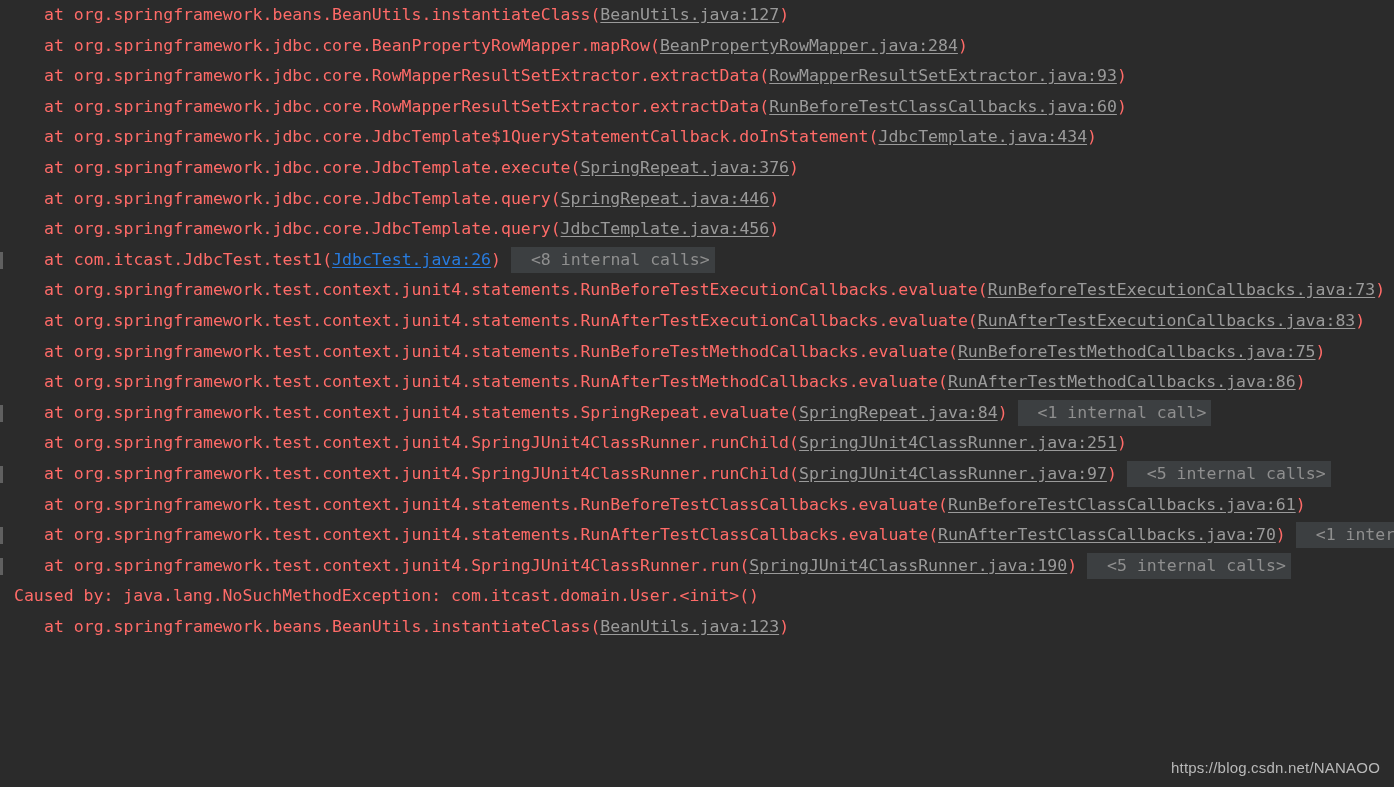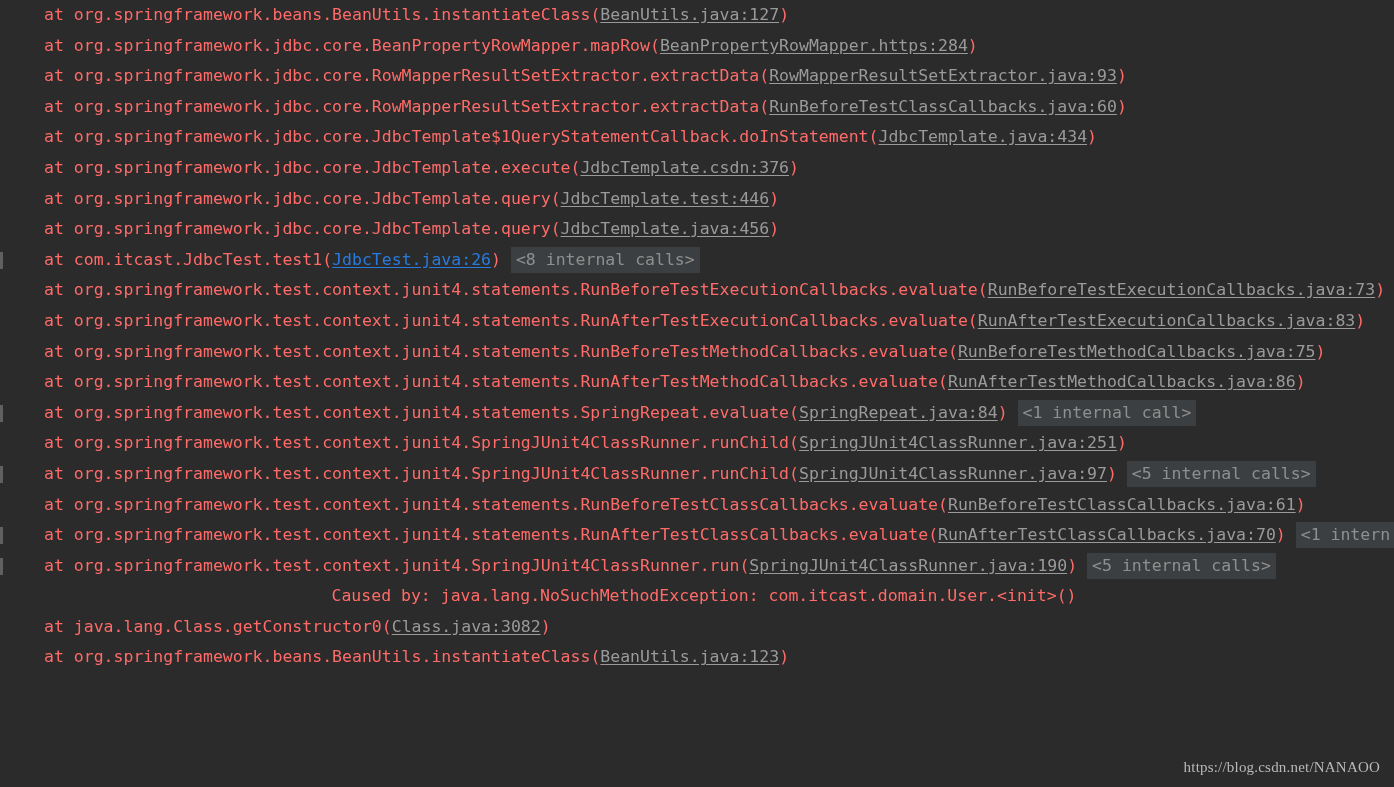--- a/index.html
+++ b/index.html
@@ -27,21 +27,20 @@
     white-space: pre;
     font-size: 16.5px;
     letter-spacing: 0px;
     color: #ff6b68;
     padding-left: 44px;
     box-sizing: border-box;
     overflow: hidden;
   }
   .line.flush {
     padding-left: 14px;
-    text-align: center;
   }
   .line .marker {
     position: absolute;
     left: 0px;
     top: 7px;
     width: 3px;
     height: 17px;
     background: #606060;
   }
   .txt { color: #ff6b68; }
@@ -51,55 +50,54 @@
     text-underline-offset: 2px;
   }
   .lnk.hot {
     color: #287bde;
     text-underline-offset: 2px;
   }
   .paren { color: #ff6b68; }
   .internal {
     color: #8f8f8f;
     background: #3c3f41;
-    padding: 3px 5px 4px 5px;
+    padding: 3px 5px 4px 20px;
     border-radius: 0;
   }
   #watermark {
     position: absolute;
     right: 14px;
     bottom: 11px;
-    font-family: Liberation Serif, serif;
+    font-family: Liberation Sans, sans-serif;
     font-size: 15px;
     color: #b9b9b9;
     letter-spacing: 0.2px;
   }
 </style>
 </head>
 <body>
 
 <div id="console">
   <div id="lines">
       <div class="line"><span class="txt">at org.springframework.beans.BeanUtils.instantiateClass</span><span class="paren">(</span><span class="lnk">BeanUtils.java:127</span><span class="paren">)</span></div>
-      <div class="line"><span class="txt">at org.springframework.jdbc.core.BeanPropertyRowMapper.mapRow</span><span class="paren">(</span><span class="lnk">BeanPropertyRowMapper.https:284</span><span class="paren">)</span></div>
+      <div class="line"><span class="txt">at org.springframework.jdbc.core.BeanPropertyRowMapper.mapRow</span><span class="paren">(</span><span class="lnk">BeanPropertyRowMapper.java:284</span><span class="paren">)</span></div>
       <div class="line"><span class="txt">at org.springframework.jdbc.core.RowMapperResultSetExtractor.extractData</span><span class="paren">(</span><span class="lnk">RowMapperResultSetExtractor.java:93</span><span class="paren">)</span></div>
       <div class="line"><span class="txt">at org.springframework.jdbc.core.RowMapperResultSetExtractor.extractData</span><span class="paren">(</span><span class="lnk">RunBeforeTestClassCallbacks.java:60</span><span class="paren">)</span></div>
       <div class="line"><span class="txt">at org.springframework.jdbc.core.JdbcTemplate$1QueryStatementCallback.doInStatement</span><span class="paren">(</span><span class="lnk">JdbcTemplate.java:434</span><span class="paren">)</span></div>
-      <div class="line"><span class="txt">at org.springframework.jdbc.core.JdbcTemplate.execute</span><span class="paren">(</span><span class="lnk">JdbcTemplate.csdn:376</span><span class="paren">)</span></div>
-      <div class="line"><span class="txt">at org.springframework.jdbc.core.JdbcTemplate.query</span><span class="paren">(</span><span class="lnk">JdbcTemplate.test:446</span><span class="paren">)</span></div>
+      <div class="line"><span class="txt">at org.springframework.jdbc.core.JdbcTemplate.execute</span><span class="paren">(</span><span class="lnk">SpringRepeat.java:376</span><span class="paren">)</span></div>
+      <div class="line"><span class="txt">at org.springframework.jdbc.core.JdbcTemplate.query</span><span class="paren">(</span><span class="lnk">SpringRepeat.java:446</span><span class="paren">)</span></div>
       <div class="line"><span class="txt">at org.springframework.jdbc.core.JdbcTemplate.query</span><span class="paren">(</span><span class="lnk">JdbcTemplate.java:456</span><span class="paren">)</span></div>
       <div class="line"><span class="marker"></span><span class="txt">at com.itcast.JdbcTest.test1</span><span class="paren">(</span><span class="lnk hot">JdbcTest.java:26</span><span class="paren">)</span> <span class="internal">&lt;8 internal calls&gt;</span></div>
       <div class="line"><span class="txt">at org.springframework.test.context.junit4.statements.RunBeforeTestExecutionCallbacks.evaluate</span><span class="paren">(</span><span class="lnk">RunBeforeTestExecutionCallbacks.java:73</span><span class="paren">)</span></div>
       <div class="line"><span class="txt">at org.springframework.test.context.junit4.statements.RunAfterTestExecutionCallbacks.evaluate</span><span class="paren">(</span><span class="lnk">RunAfterTestExecutionCallbacks.java:83</span><span class="paren">)</span></div>
       <div class="line"><span class="txt">at org.springframework.test.context.junit4.statements.RunBeforeTestMethodCallbacks.evaluate</span><span class="paren">(</span><span class="lnk">RunBeforeTestMethodCallbacks.java:75</span><span class="paren">)</span></div>
       <div class="line"><span class="txt">at org.springframework.test.context.junit4.statements.RunAfterTestMethodCallbacks.evaluate</span><span class="paren">(</span><span class="lnk">RunAfterTestMethodCallbacks.java:86</span><span class="paren">)</span></div>
       <div class="line"><span class="marker"></span><span class="txt">at org.springframework.test.context.junit4.statements.SpringRepeat.evaluate</span><span class="paren">(</span><span class="lnk">SpringRepeat.java:84</span><span class="paren">)</span> <span class="internal">&lt;1 internal call&gt;</span></div>
       <div class="line"><span class="txt">at org.springframework.test.context.junit4.SpringJUnit4ClassRunner.runChild</span><span class="paren">(</span><span class="lnk">SpringJUnit4ClassRunner.java:251</span><span class="paren">)</span></div>
       <div class="line"><span class="marker"></span><span class="txt">at org.springframework.test.context.junit4.SpringJUnit4ClassRunner.runChild</span><span class="paren">(</span><span class="lnk">SpringJUnit4ClassRunner.java:97</span><span class="paren">)</span> <span class="internal">&lt;5 internal calls&gt;</span></div>
       <div class="line"><span class="txt">at org.springframework.test.context.junit4.statements.RunBeforeTestClassCallbacks.evaluate</span><span class="paren">(</span><span class="lnk">RunBeforeTestClassCallbacks.java:61</span><span class="paren">)</span></div>
       <div class="line"><span class="marker"></span><span class="txt">at org.springframework.test.context.junit4.statements.RunAfterTestClassCallbacks.evaluate</span><span class="paren">(</span><span class="lnk">RunAfterTestClassCallbacks.java:70</span><span class="paren">)</span> <span class="internal">&lt;1 intern</span></div>
       <div class="line"><span class="marker"></span><span class="txt">at org.springframework.test.context.junit4.SpringJUnit4ClassRunner.run</span><span class="paren">(</span><span class="lnk">SpringJUnit4ClassRunner.java:190</span><span class="paren">)</span> <span class="internal">&lt;5 internal calls&gt;</span></div>
       <div class="line flush"><span class="txt">Caused by: java.lang.NoSuchMethodException: com.itcast.domain.User.&lt;init&gt;()</span></div>
-      <div class="line"><span class="txt">at java.lang.Class.getConstructor0</span><span class="paren">(</span><span class="lnk">Class.java:3082</span><span class="paren">)</span></div>
       <div class="line"><span class="txt">at org.springframework.beans.BeanUtils.instantiateClass</span><span class="paren">(</span><span class="lnk">BeanUtils.java:123</span><span class="paren">)</span></div>
     </div>
   <div id="watermark">https://blog.csdn.net/NANAOO</div>
 </div>
 
 </body></html>

